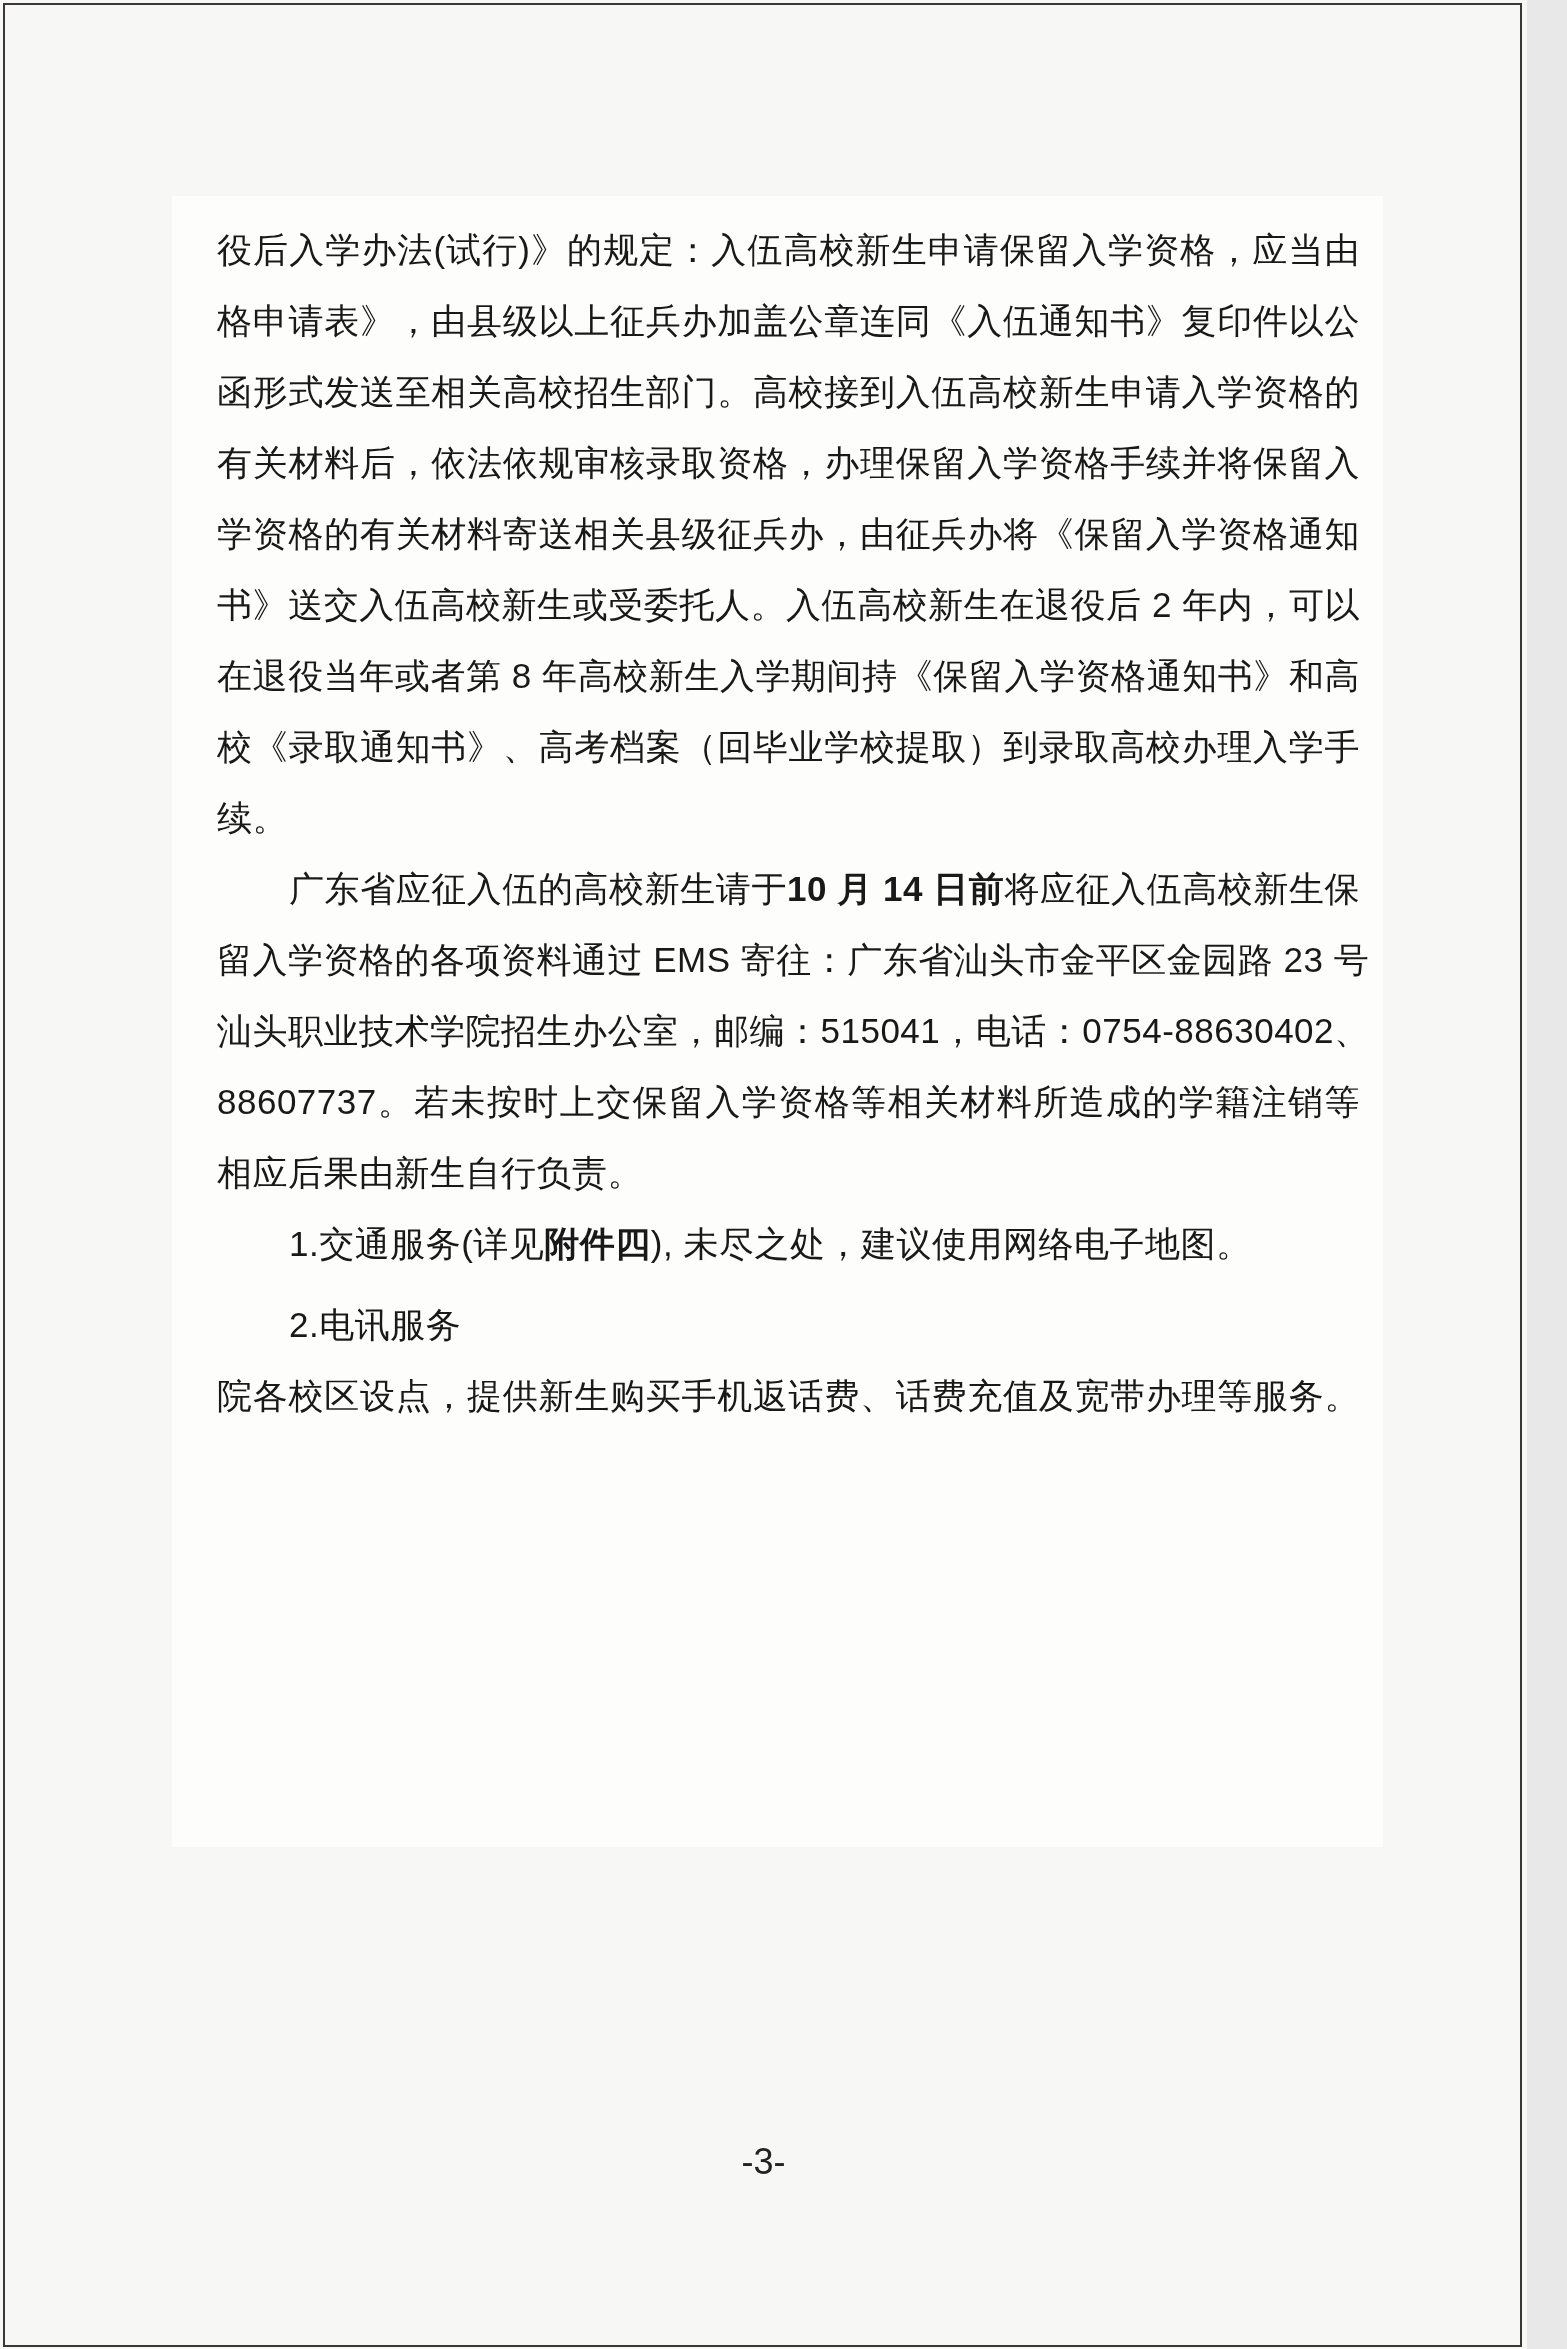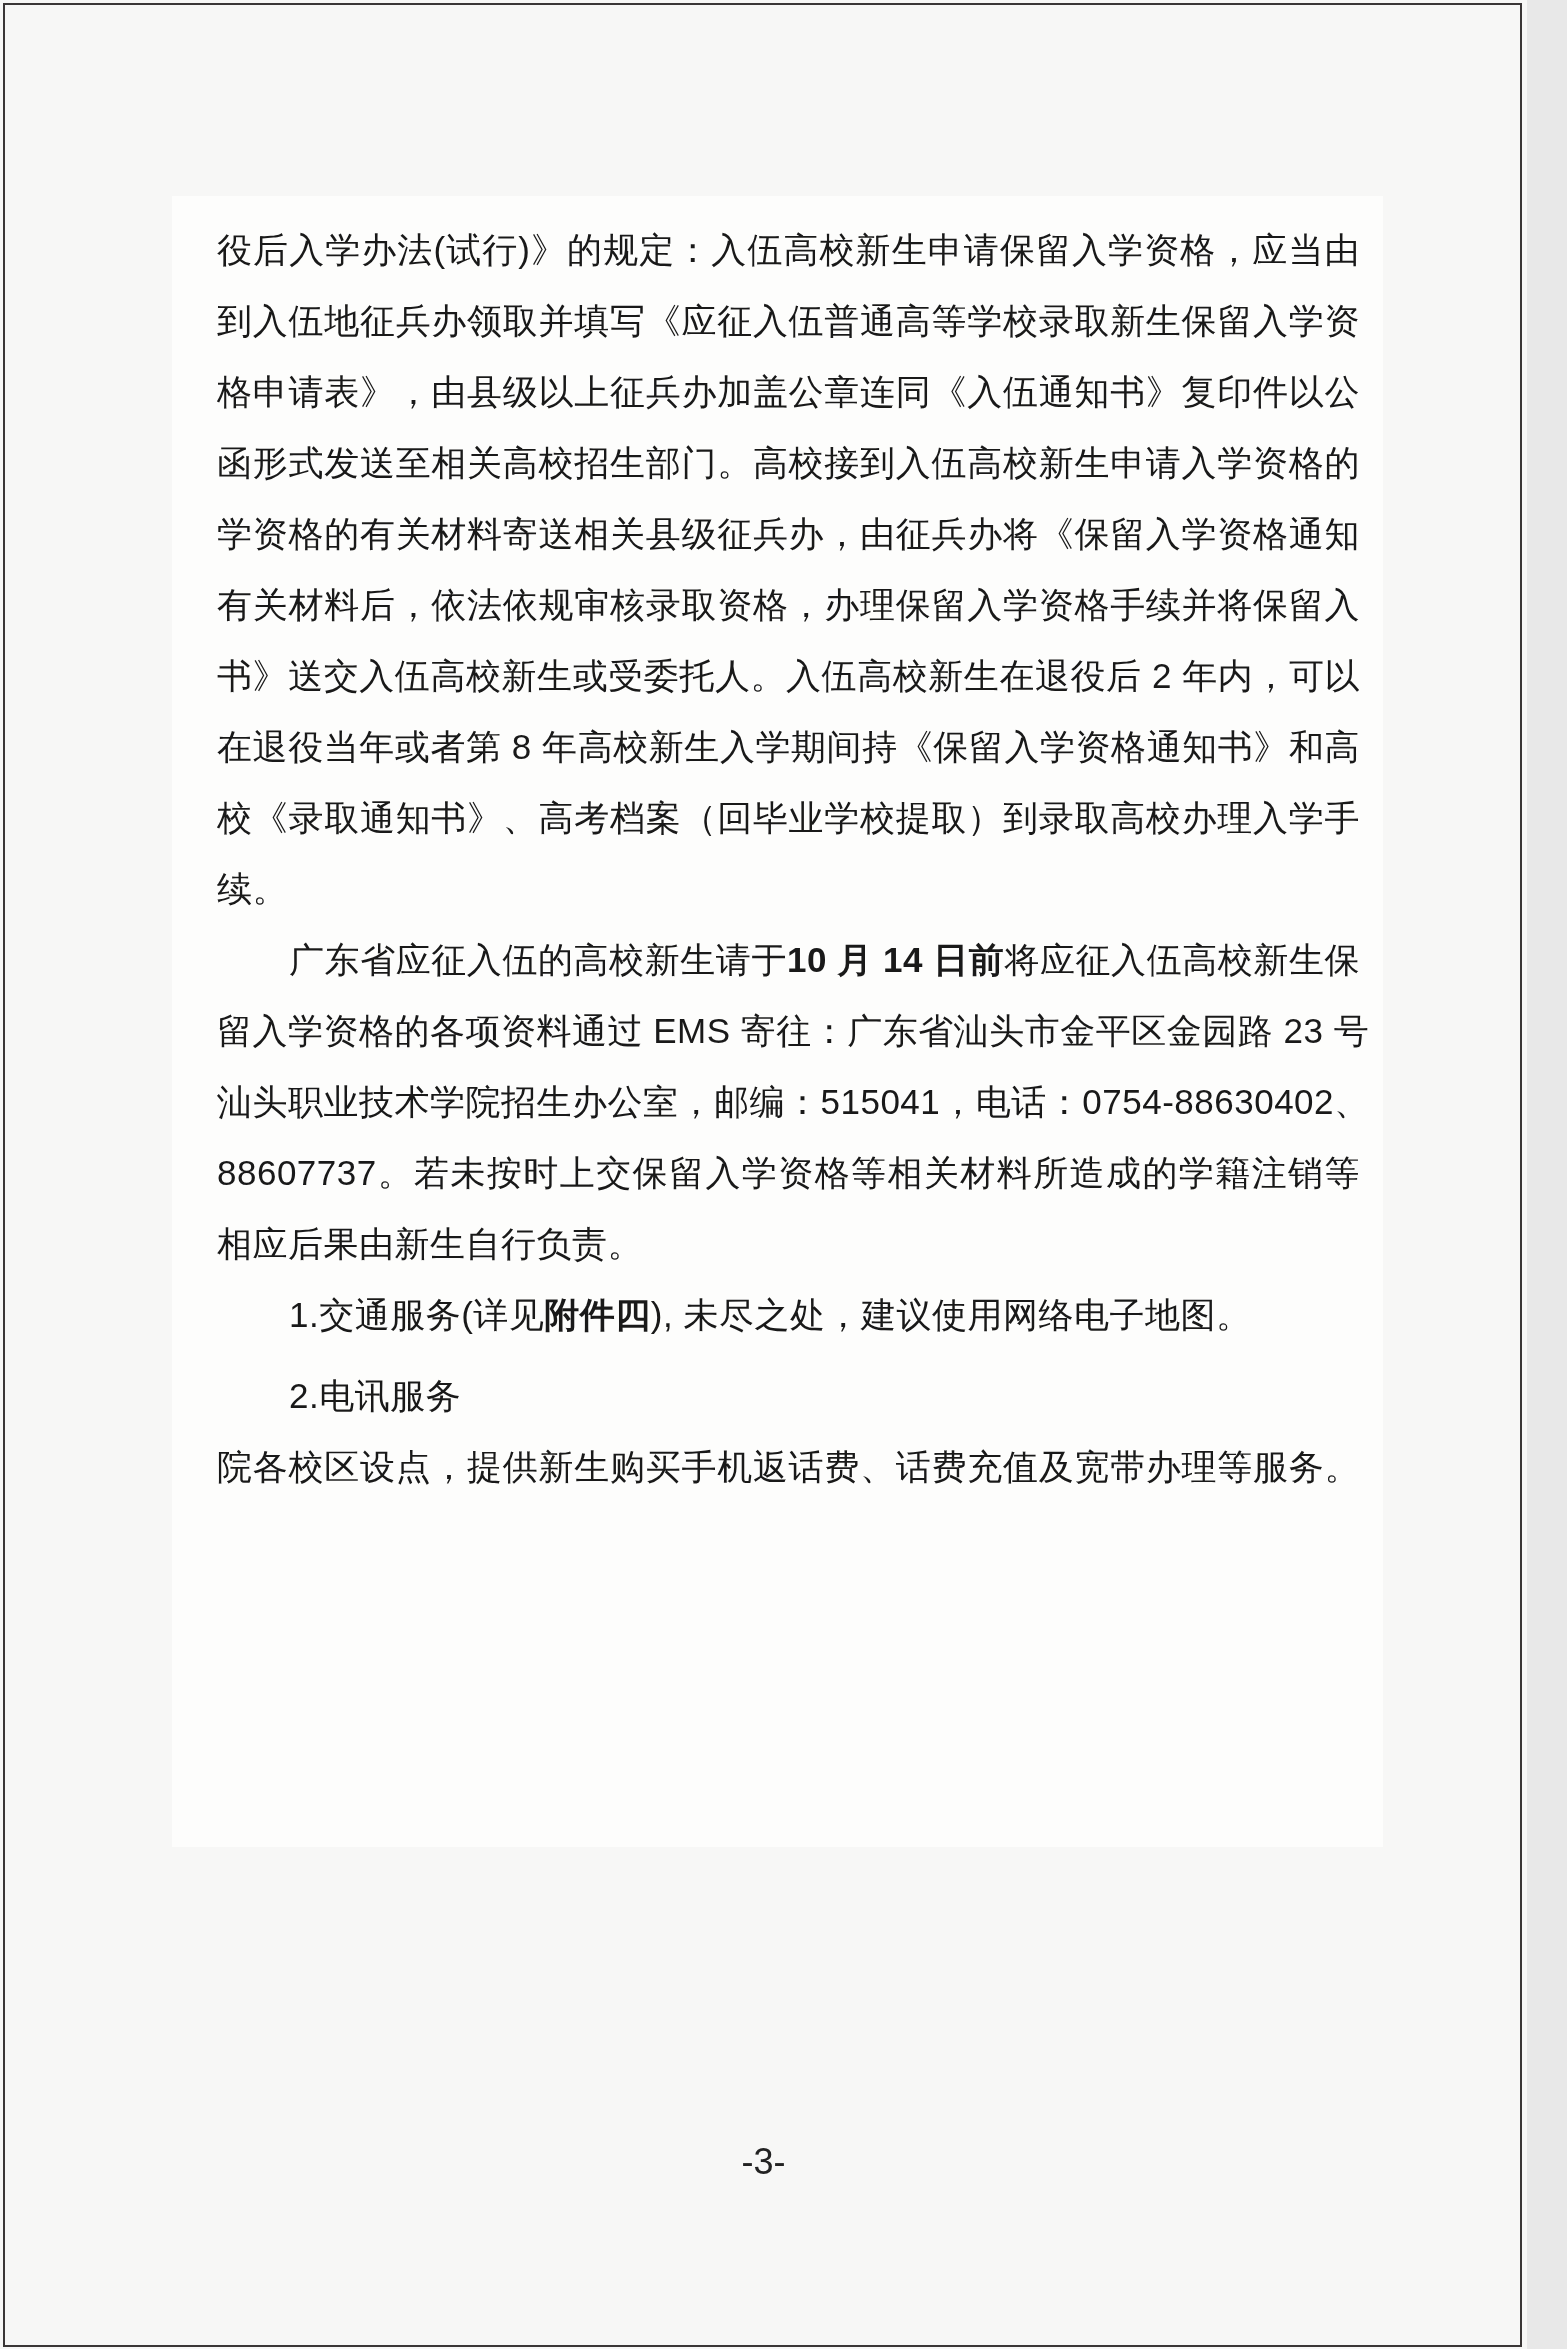--- a/index.html
+++ b/index.html
@@ -79,25 +79,24 @@
 </head>
 <body>
 
 <div class="page">
   <div class="content-bg"></div>
 
   <div class="textblock">
 
     <div>
       <div class="line">役后入学办法(试行)》的规定：入伍高校新生申请保留入学资格，应当由</div>
-      <div class="line">到入伍地征兵办领取并填写《应征入伍普通高等学校录取新生保留入学资</div>
       <div class="line">格申请表》，由县级以上征兵办加盖公章连同《入伍通知书》复印件以公</div>
       <div class="line">函形式发送至相关高校招生部门。高校接到入伍高校新生申请入学资格的</div>
+      <div class="line">有关材料后，依法依规审核录取资格，办理保留入学资格手续并将保留入</div>
       <div class="line">学资格的有关材料寄送相关县级征兵办，由征兵办将《保留入学资格通知</div>
-      <div class="line">有关材料后，依法依规审核录取资格，办理保留入学资格手续并将保留入</div>
       <div class="line">书》送交入伍高校新生或受委托人。入伍高校新生在退役后 2 年内，可以</div>
       <div class="line">在退役当年或者第 8 年高校新生入学期间持《保留入学资格通知书》和高</div>
       <div class="line">校《录取通知书》、高考档案（回毕业学校提取）到录取高校办理入学手</div>
       <div class="line short">续。</div>
     </div>
 
     <div>
       <div class="line indent">
         <span>广东省应征入伍的高校新生请于</span><span class="bold">10 月 14 日前</span><span>将应征入伍高校新生保</span>
       </div>

